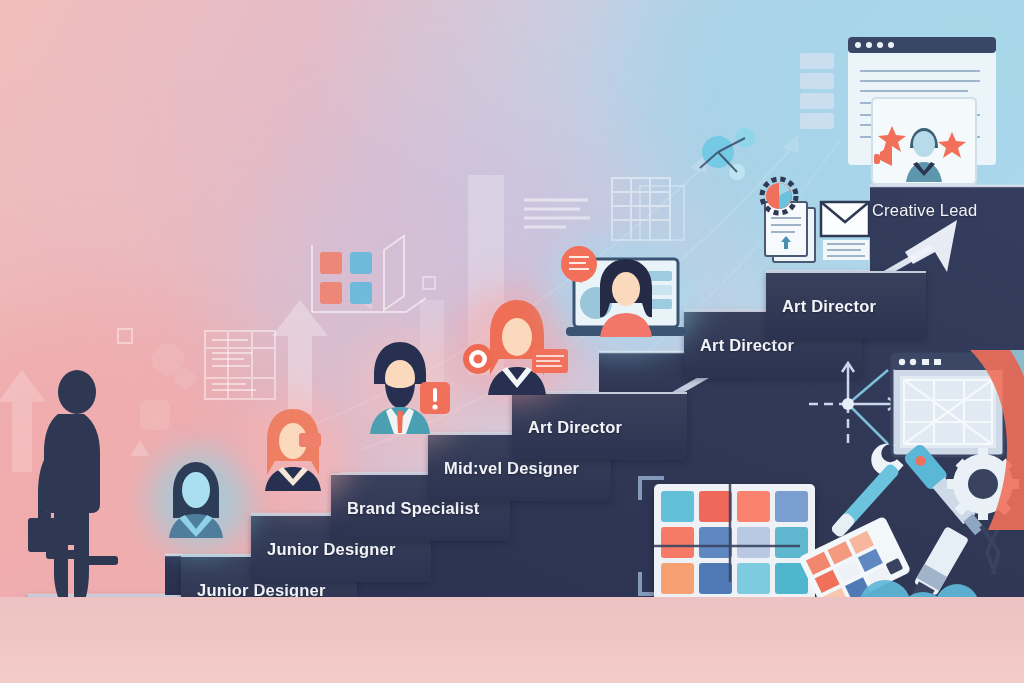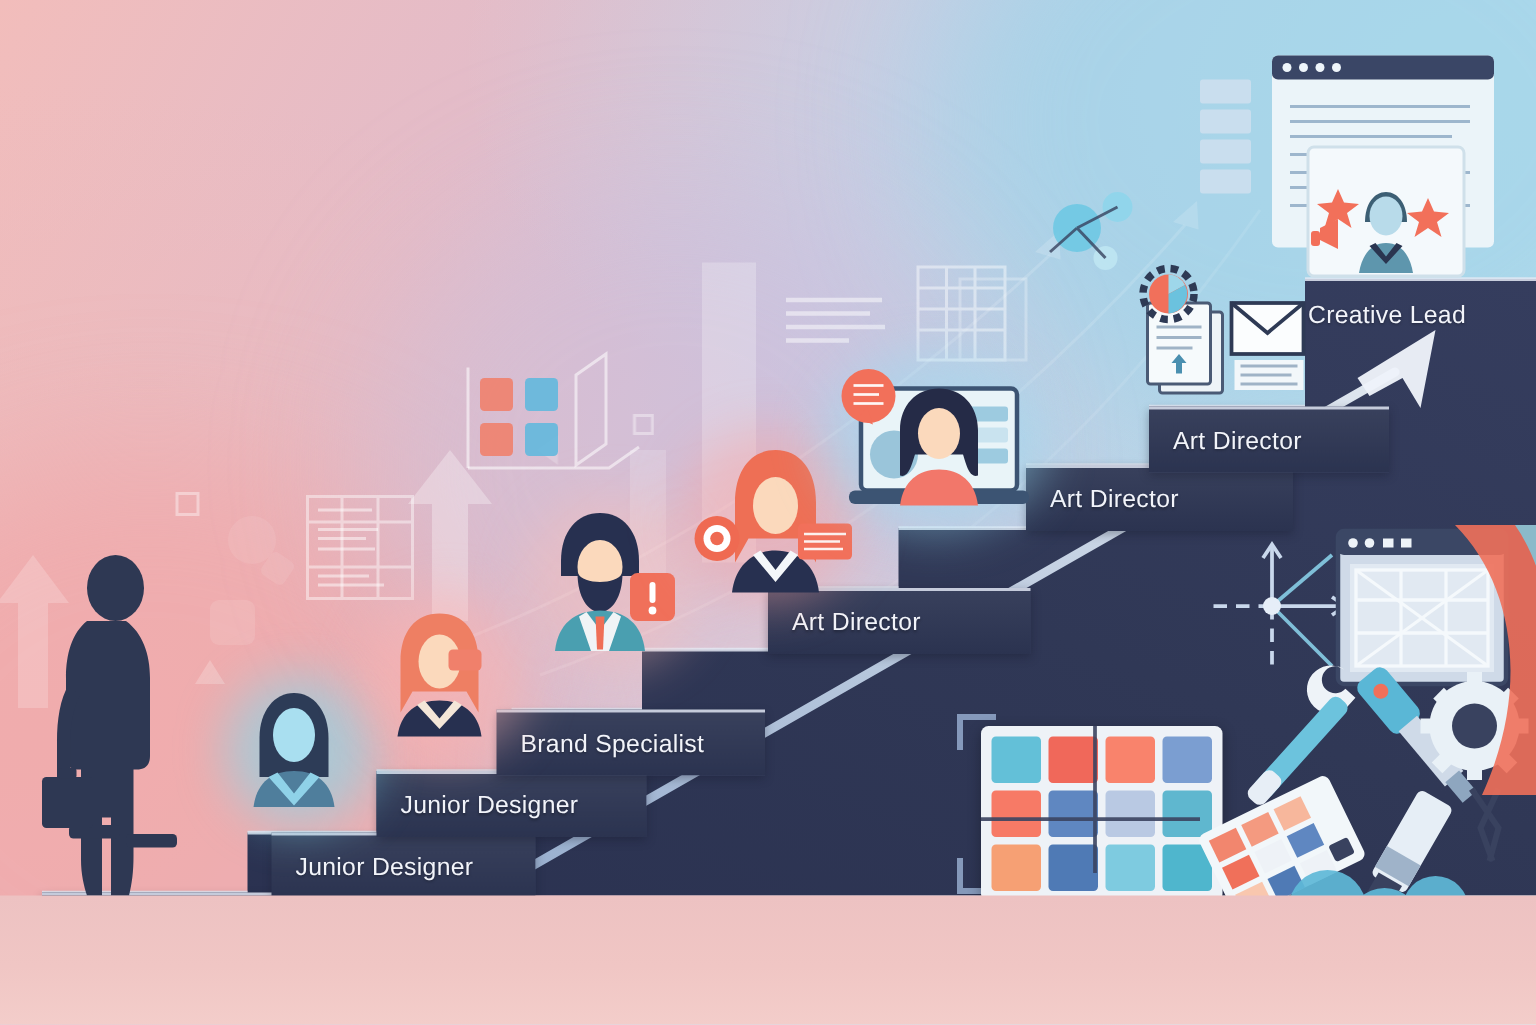--- a/index.html
+++ b/index.html
@@ -39,23 +39,24 @@
     display:flex;align-items:center;
     color:#f2f4fa;
     font-size:16.5px;
     letter-spacing:.2px;
     white-space:nowrap;
     text-shadow:0 1px 2px rgba(0,0,0,.35);
   }
   .lbl.plate{
     background:linear-gradient(180deg,#38405c 0%, #2b3350 100%);
     border-top:2px solid rgba(224,230,243,.85);
-    padding:4px 16px;
+    padding:16px 16px;
     height:34px;
     box-shadow:0 2px 6px rgba(20,24,40,.35);
+    font-weight:bold;
   }
   .lbl.bare{background:transparent;border:none;padding:0;}
 
   
   .fig{position:absolute;}
   .glow{position:absolute;border-radius:50%;filter:blur(16px);}
 
   
   .palette{position:absolute;display:grid;gap:5px;padding:7px;
     background:#eef2f7;border-radius:5px;box-shadow:0 3px 9px rgba(0,0,0,.3);}
@@ -249,20 +250,23 @@
     </div>
 
   <div class="lbl plate" style="left:251px;top:514px;width:148px;">
       <span>Junior Designer</span>
     </div>
 
   <div class="lbl plate" style="left:331px;top:473px;width:147px;">
       <span>Brand Specialist</span>
     </div>
 
+  <div class="lbl plate" style="left:428px;top:433px;width:151px;">
+      <span>Mid:vel Designer</span>
+    </div>
 
   <div class="lbl plate" style="left:512px;top:392px;width:143px;">
       <span>Art Director</span>
     </div>
 
 
   <div class="lbl plate" style="left:684px;top:310px;width:146px;">
       <span>Art Director</span>
     </div>
 

